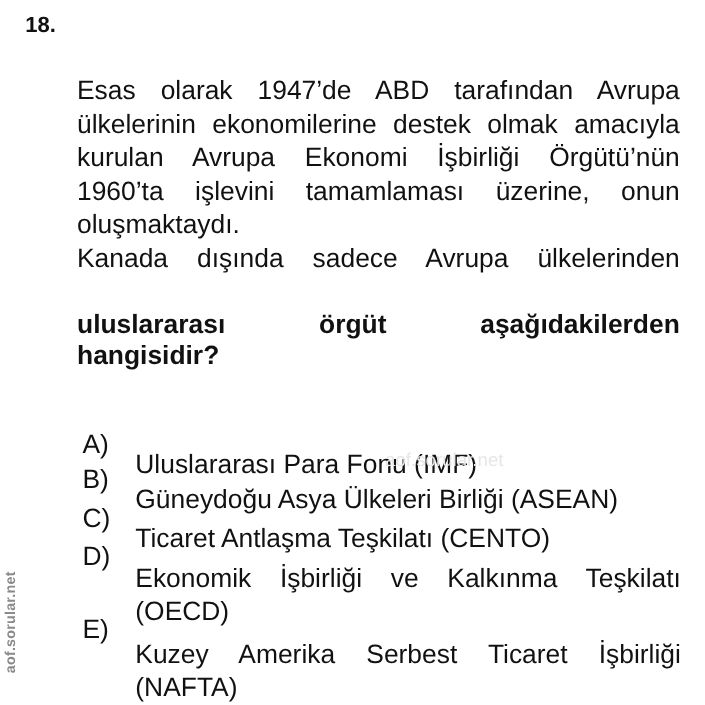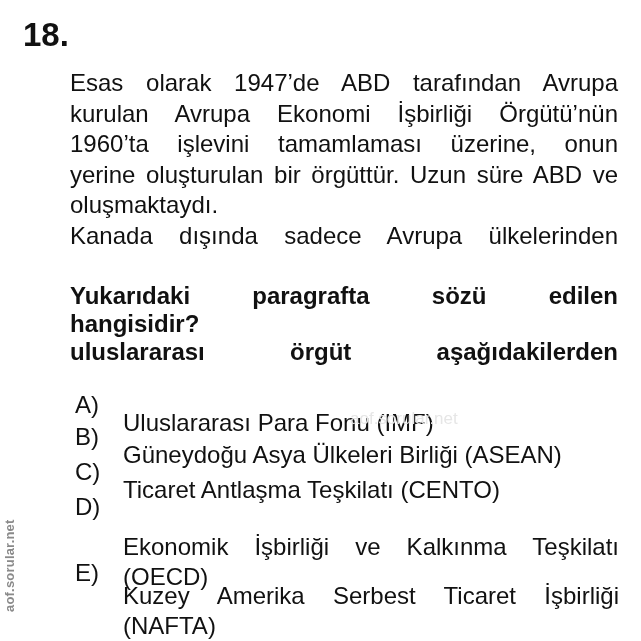--- a/index.html
+++ b/index.html
@@ -1,21 +1,21 @@
 <!DOCTYPE html>
 <html><head>
   <meta charset="utf-8">
   <style>
     html, body { margin: 0; padding: 0; }
     body {
       width: 641px; height: 641px; background: #ffffff; position: relative; overflow: hidden;
       font-family: "Liberation Sans", sans-serif; color: #111111;
     }
     .qnum {
-      position: absolute; left: 23px; top: 20px; font-weight: bold; font-size: 33px; line-height: 30px;
+      position: absolute; left: 23px; top: 8px; font-weight: bold; font-size: 20px; line-height: 30px;
     }
     .stem {
       position: absolute; left: 70px; top: 20px; width: 548px;
       font-size: 24px; line-height: 30.5px; text-align: justify; margin-top: 48px;
     }
     .stem .line { display: block; text-align: justify; text-align-last: justify; white-space: nowrap; }
     .stem .line.last { text-align-last: left; }
     .prompt {
       position: absolute; left: 70px; top: 282px; width: 548px;
       font-weight: bold; font-size: 24px; line-height: 28px;
@@ -36,31 +36,30 @@
       position: absolute; left: 350px; top: 409px; font-size: 17px; color: #e6e6e6; white-space: nowrap;
     }
   </style>
 </head>
 <body>
 
 <div class="qnum">18.</div>
 
 <div class="stem">
   <span class="line">Esas olarak 1947’de ABD tarafından Avrupa</span>
+  <span class="line">ülkelerinin ekonomilerine destek olmak amacıyla</span>
   <span class="line">kurulan Avrupa Ekonomi İşbirliği Örgütü’nün</span>
   <span class="line">1960’ta işlevini tamamlaması üzerine, onun</span>
-  <span class="line">yerine oluşturulan bir örgüttür. Uzun süre ABD ve</span>
   <span class="line last">oluşmaktaydı.</span>
   <span class="line">Kanada dışında sadece Avrupa ülkelerinden</span>
 </div>
 
 <div class="prompt">
-  <span class="line">Yukarıdaki paragrafta sözü edilen</span>
+  <span class="line">uluslararası örgüt aşağıdakilerden</span>
   <span class="line last">hangisidir?</span>
-  <span class="line">uluslararası örgüt aşağıdakilerden</span>
 </div>
 
 <div class="options">
   <div class="option" style="top:0px;">
     <span class="letter">A)</span>
     <span class="text">
       <span class="line last">Uluslararası Para Fonu (IMF)</span>
     </span>
   </div>
   <div class="option" style="top:32px;">
@@ -70,21 +69,21 @@
     </span>
   </div>
   <div class="option" style="top:67px;">
     <span class="letter">C)</span>
     <span class="text">
       <span class="line last">Ticaret Antlaşma Teşkilatı (CENTO)</span>
     </span>
   </div>
   <div class="option" style="top:102px;">
     <span class="letter">D)</span>
-    <span class="text" style="top:22px;">
+    <span class="text" style="top:2px;">
       <span class="line">Ekonomik İşbirliği ve Kalkınma Teşkilatı</span>
       <span class="line last">(OECD)</span>
     </span>
   </div>
   <div class="option" style="top:168px;">
     <span class="letter">E)</span>
     <span class="text" style="top:5px;">
       <span class="line">Kuzey Amerika Serbest Ticaret İşbirliği</span>
       <span class="line last">(NAFTA)</span>
     </span>

